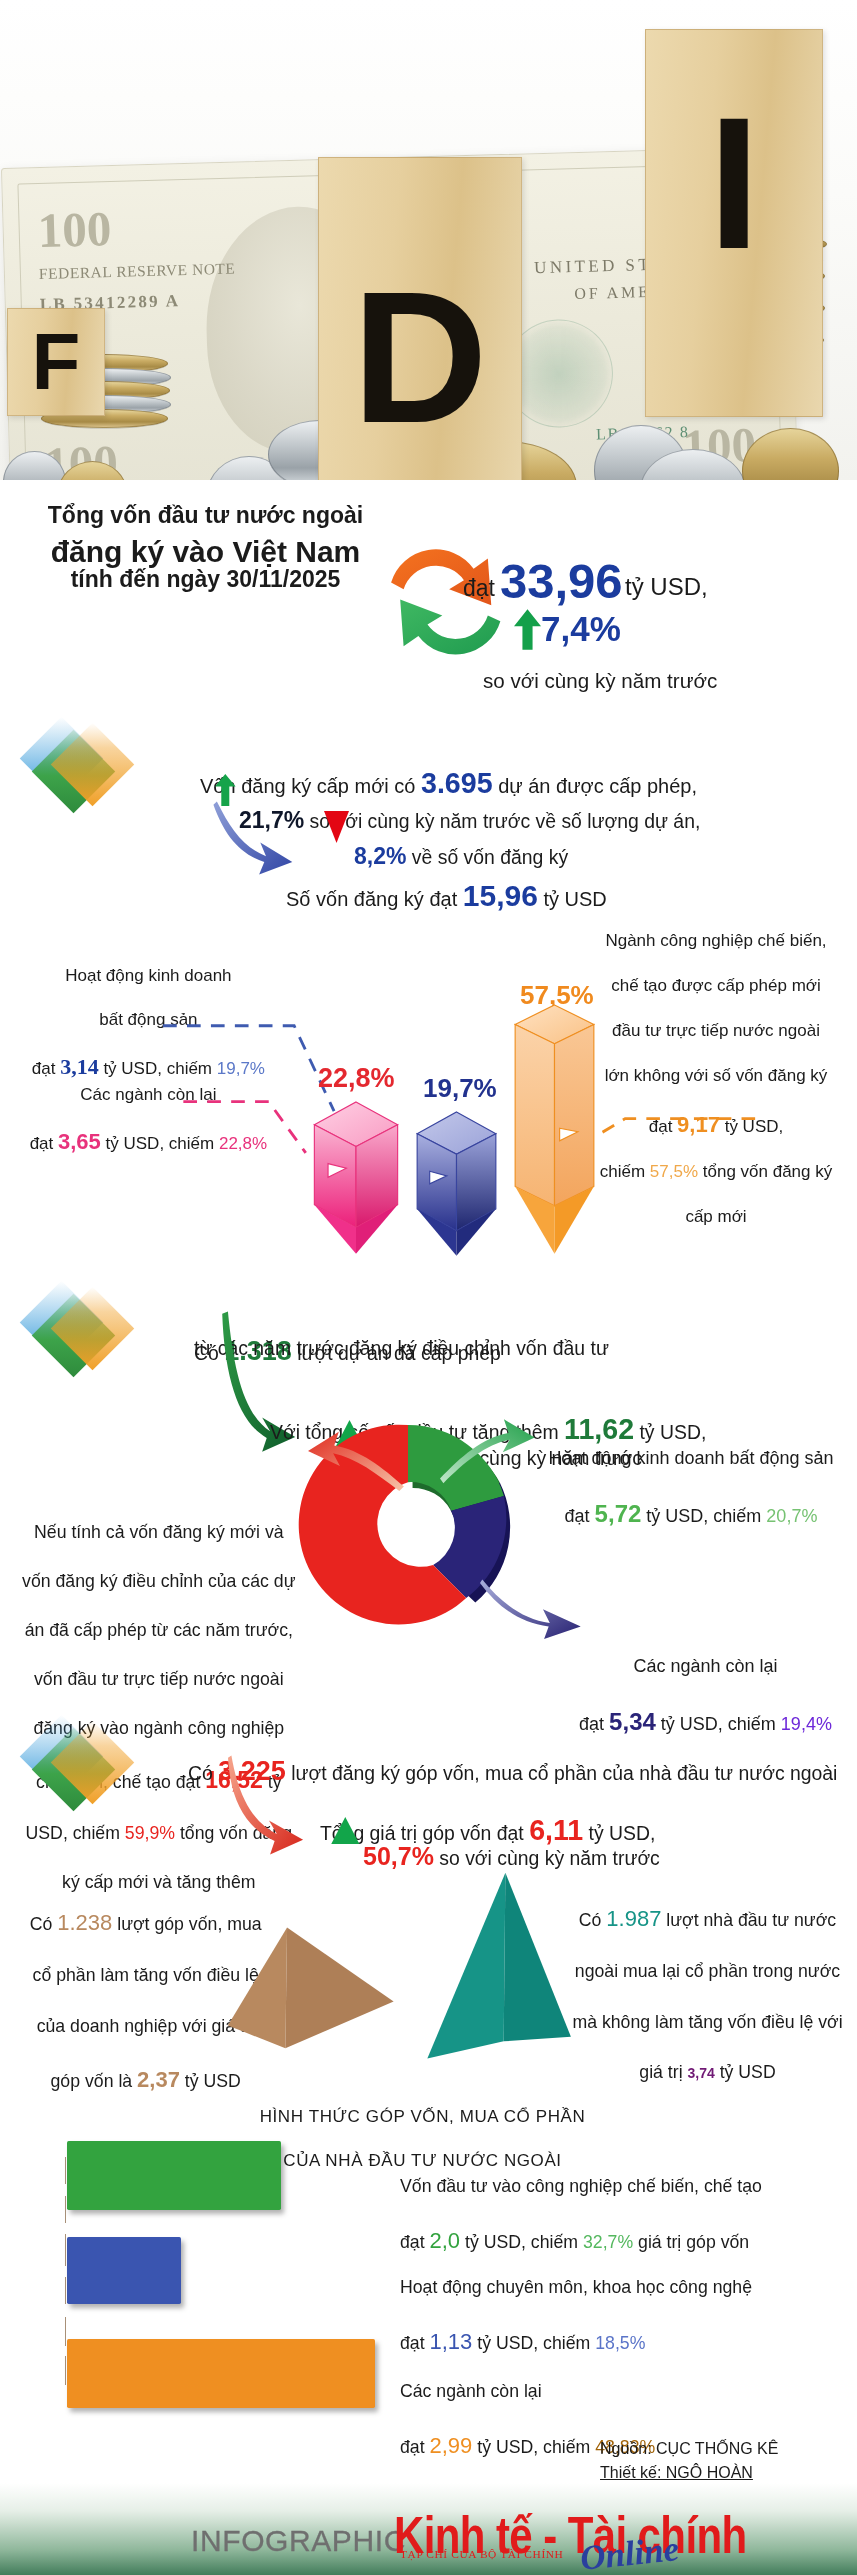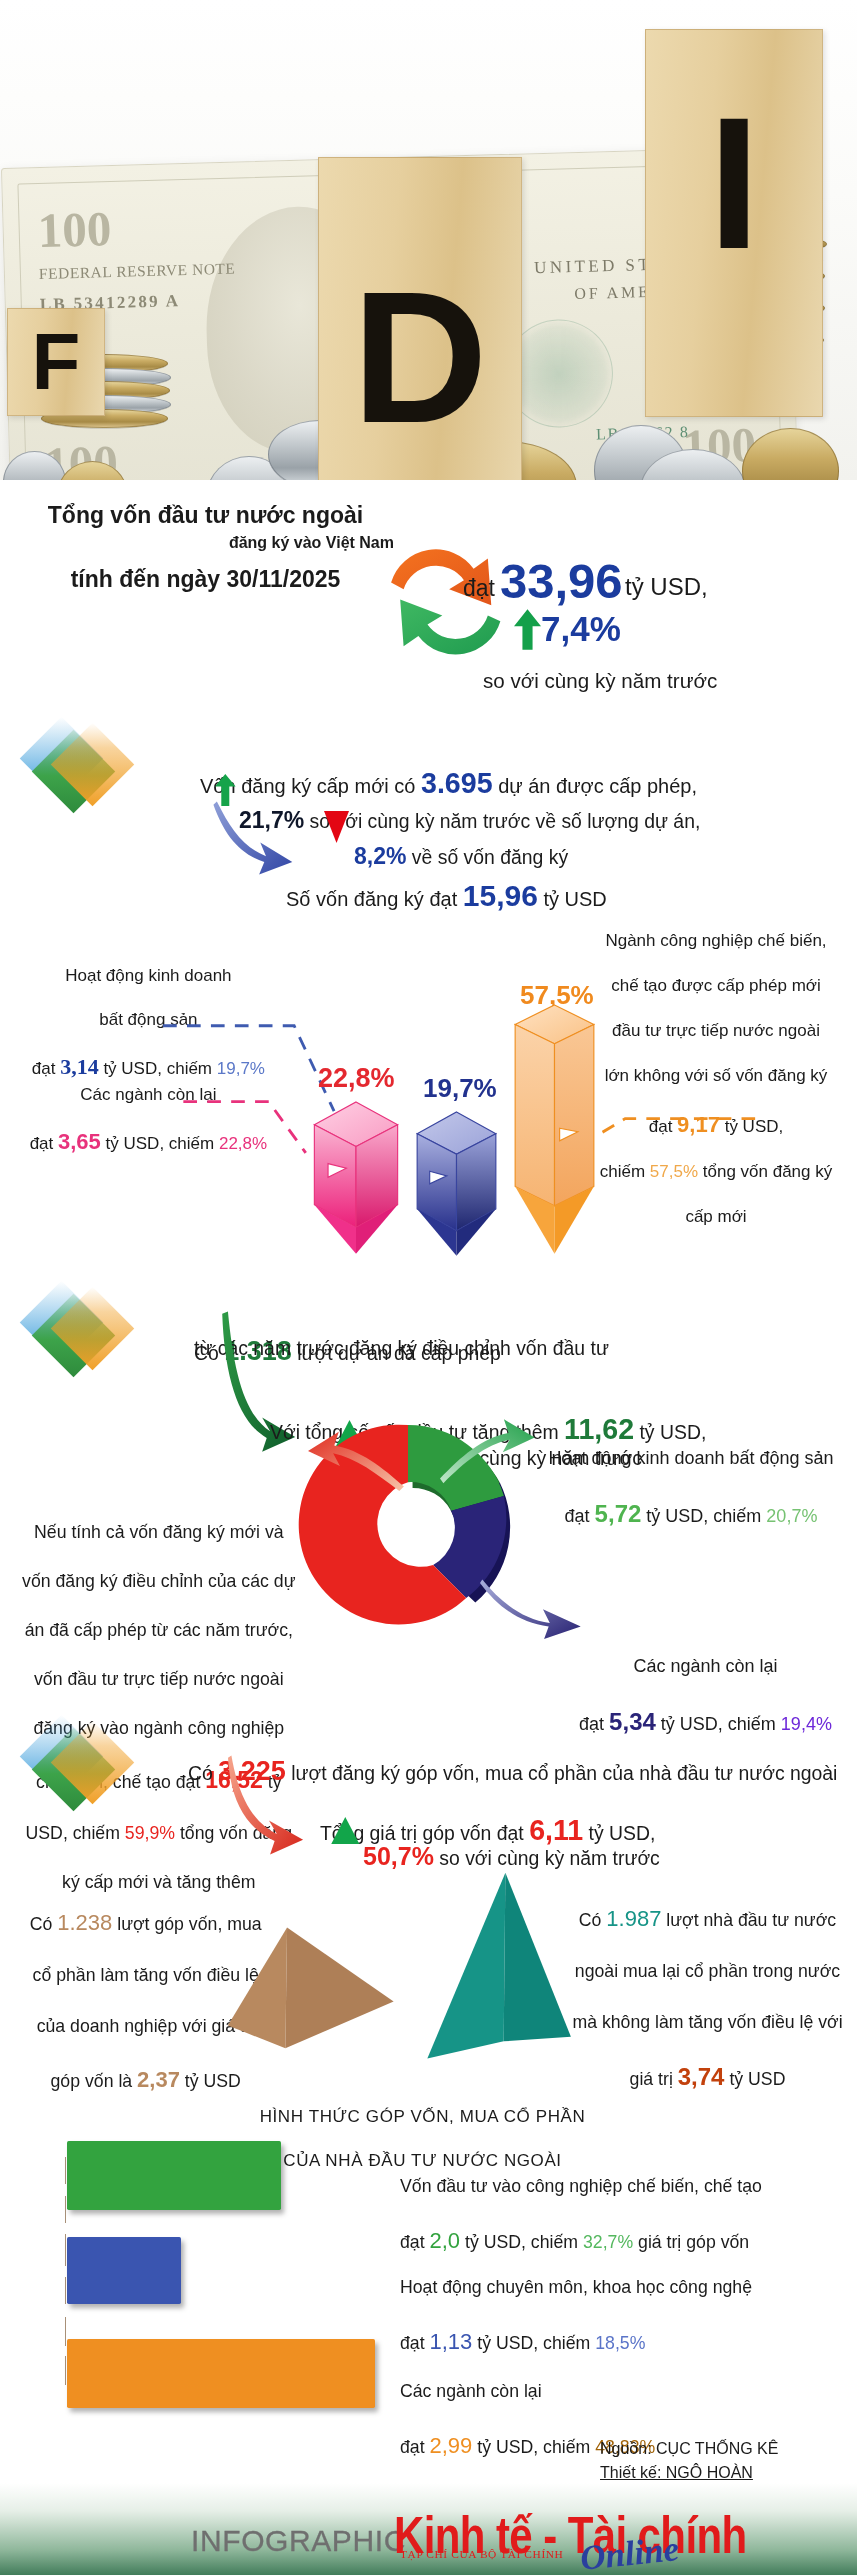--- a/index.html
+++ b/index.html
@@ -222,21 +222,21 @@
     </div>
     <div class="block" style="left:318px;top:157px;width:204px;height:365px;">
       <span class="glyph" style="font-size:188px;position:relative;top:17px;">D</span>
     </div>
     <div class="block" style="left:645px;top:28.6px;width:178px;height:388px;">
       <span class="glyph" style="font-size:188px;position:relative;top:-40px;">I</span>
     </div>
   </div>
 
   <div class="tx b" style="left:17px;top:500px;width:377px;text-align:center;font-size:23px;">Tổng vốn đầu tư nước ngoài</div>
-  <div class="tx b" style="left:17px;top:532px;width:377px;text-align:right;font-size:16px;">đăng ký vào Việt Nam</div>
+  <div class="tx b" style="left:17px;top:532px;width:377px;text-align:center;font-size:30px;">đăng ký vào Việt Nam</div>
   <div class="tx b" style="left:17px;top:564px;width:377px;text-align:center;font-size:23px;">tính đến ngày 30/11/2025</div>
 
   <svg class="dashline" style="left:374px;top:532px;" width="148" height="143" viewBox="0 0 260 250">
     <defs>
       <linearGradient id="gOr" x1="0" y1="0" x2="1" y2="1">
         <stop offset="0" stop-color="#f4731f"></stop>
           <stop offset="1" stop-color="#e2551a"></stop>
       </linearGradient>
       <linearGradient id="gGr" x1="1" y1="1" x2="0" y2="0">
         <stop offset="0" stop-color="#1f9b4f"></stop>
@@ -552,21 +552,21 @@
     <svg width="188" height="206" viewBox="0 0 330 360">
       <polygon points="185,4 48,330 182,300" fill="#169487"></polygon>
       <polygon points="185,4 300,292 182,300" fill="#0f857a"></polygon>
     </svg>
   </div>
 
   <div class="tx" style="left:562px;top:1878px;width:291px;text-align:center;font-size:17.7px;line-height:1.42;">
     <span>Có </span><span style="color:#169487;font-size:22px;">1.987</span><span> lượt nhà đầu tư nước</span><br>
     <span>ngoài mua lại cổ phần trong nước</span><br>
     <span>mà không làm tăng vốn điều lệ với</span><br>
-    <span>giá trị </span><span class="b" style="color:#c2410c;font-size:24px;">3,74</span><span> tỷ USD</span>
+    <span>giá trị </span><span class="b" style="color:#701a75;font-size:14px;">3,74</span><span> tỷ USD</span>
   </div>
 
   <div class="tx" style="left:217px;top:2084px;width:411px;text-align:center;font-size:17px;line-height:1.3;letter-spacing:0.6px;">
     <span>HÌNH THỨC GÓP VỐN, MUA CỔ PHẦN</span><br>
     <span>CỦA NHÀ ĐẦU TƯ NƯỚC NGOÀI</span>
   </div>
 
   <div class="axis-tick" style="left:65px;top:2157px;height:27px;"></div>
   <div class="axis-tick" style="left:65px;top:2196px;height:27px;"></div>
   <div class="axis-tick" style="left:65px;top:2234px;height:32px;"></div>

